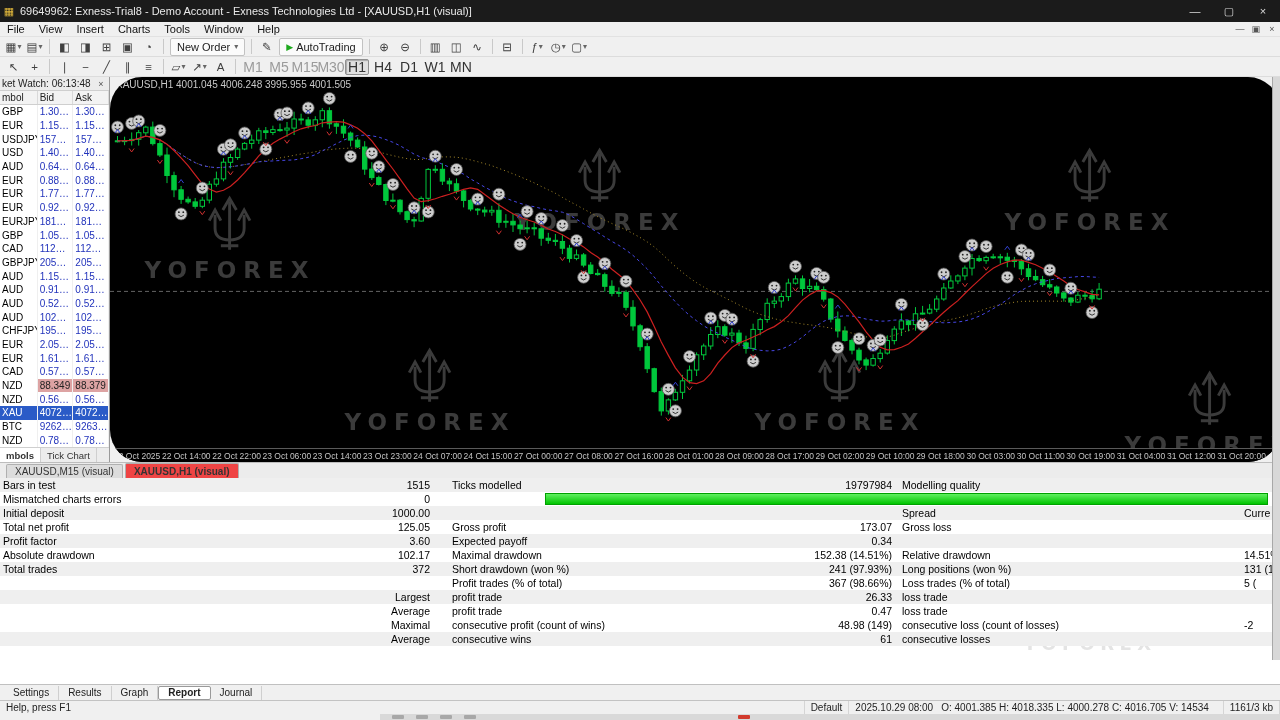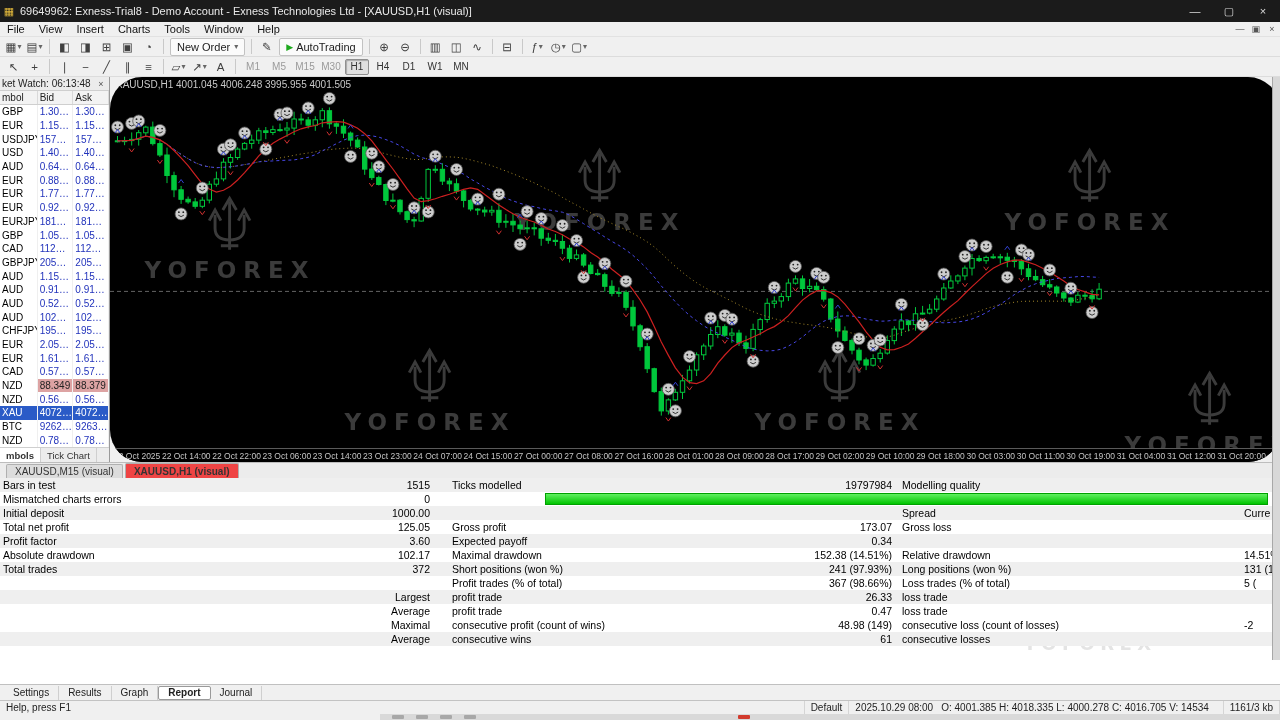--- a/index.html
+++ b/index.html
@@ -19,21 +19,21 @@
   .menu-spacer{flex:1;}
   .child-ctl{width:16px;text-align:center;color:#555;font-size:9px;}
 
   
   .toolbar{height:20px;background:#f0f0f0;display:flex;align-items:center;padding:0 3px;border-bottom:1px solid #dcdcdc;}
   .tb-icon{min-width:19px;height:18px;display:flex;align-items:center;justify-content:center;font-size:11.5px;color:#404040;border:1px solid transparent;border-radius:2px;margin:0 1px;}
   .tb-dd{font-size:8px;color:#666;margin-left:1px;}
   .tb-sep{width:1px;height:15px;background:#c9c9c9;margin:0 4px;}
   .tb-btn{height:18px;display:flex;align-items:center;gap:3px;padding:0 6px;margin:0 2px;background:#fbfbfb;border:1px solid #c2c2c2;border-radius:2px;font-size:11px;color:#222;}
   .tb-btn .play{color:#1faa1f;font-size:9px;}
-  .tf-btn{width:24px;height:16px;margin:12px 1px;display:flex;align-items:center;justify-content:center;font-size:10px;color:#333;border:1px solid transparent;border-radius:2px;}
+  .tf-btn{width:24px;height:16px;margin:12px 1px;display:flex;align-items:center;justify-content:center;font-size:14px;color:#333;border:1px solid transparent;border-radius:2px;}
   .tf-btn.dim{color:#9a9a9a;}
   .tf-btn.active{background:#e0e0e0;border:1px solid #8f8f8f;box-shadow:inset 1px 1px 1px rgba(0,0,0,.25);}
 
   
   .main{height:385px;display:flex;position:relative;}
 
   
   .market-watch{width:110px;background:#fff;border-right:1px solid #9a9a9a;display:flex;flex-direction:column;font-size:10px;}
   .mw-title{height:14px;background:#ececec;border-bottom:1px solid #cfcfcf;display:flex;align-items:center;padding:0 2px;font-size:10px;color:#222;}
   .mw-title .mw-close{margin-left:auto;color:#555;font-size:9px;width:12px;text-align:center;}
@@ -1199,21 +1199,21 @@
           <div class="r-c1l">Absolute drawdown</div>
           <div class="r-c1v">102.17</div>
           <div class="r-c2l">Maximal drawdown</div>
           <div class="r-c2v">152.38 (14.51%)</div>
           <div class="r-c3l">Relative drawdown</div>
           <div class="r-c3v">14.51% (10</div>
         </div>
         <div class="r-row odd">
           <div class="r-c1l">Total trades</div>
           <div class="r-c1v">372</div>
-          <div class="r-c2l">Short positions (won %)</div>
+          <div class="r-c2l">Short drawdown (won %)</div>
           <div class="r-c2v">241 (97.93%)</div>
           <div class="r-c3l">Long positions (won %)</div>
           <div class="r-c3v">131 (10</div>
         </div>
         <div class="r-row even">
           <div class="r-c1l"></div>
           <div class="r-c1v"></div>
           <div class="r-c2l">Profit trades (% of total)</div>
           <div class="r-c2v">367 (98.66%)</div>
           <div class="r-c3l">Loss trades (% of total)</div>

